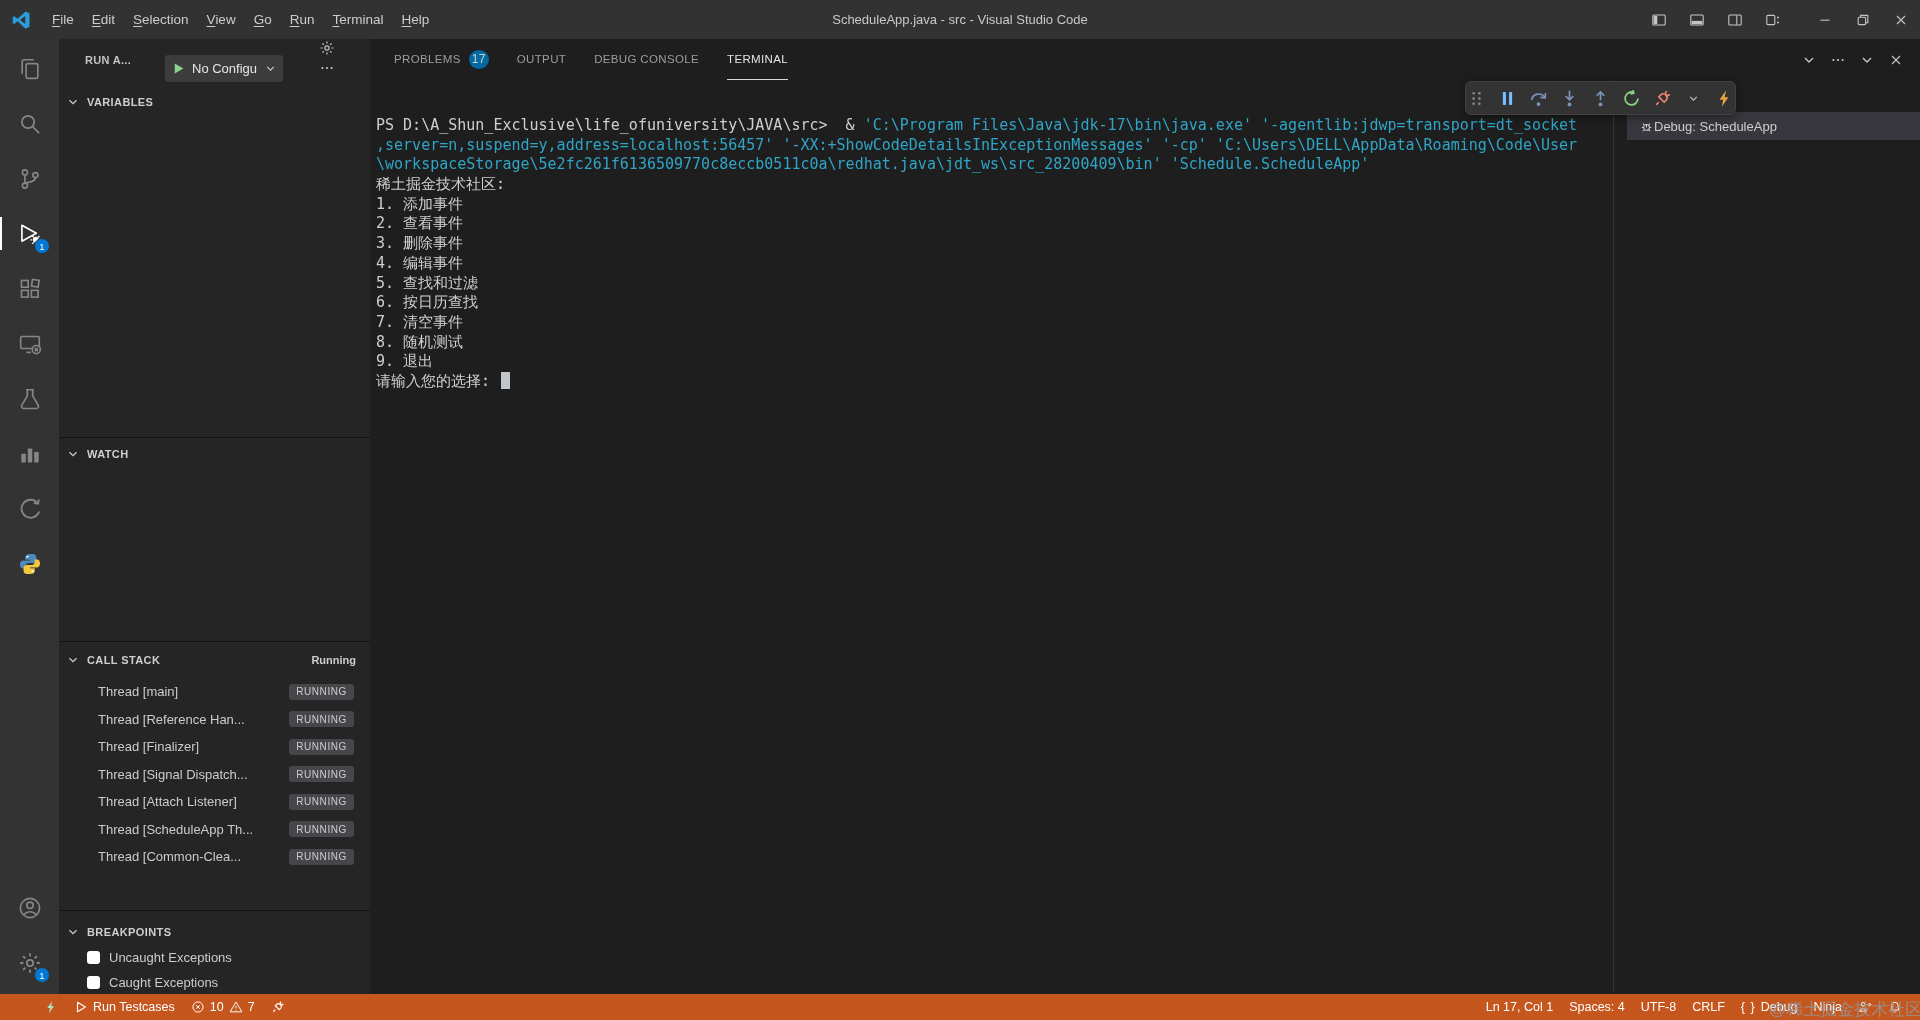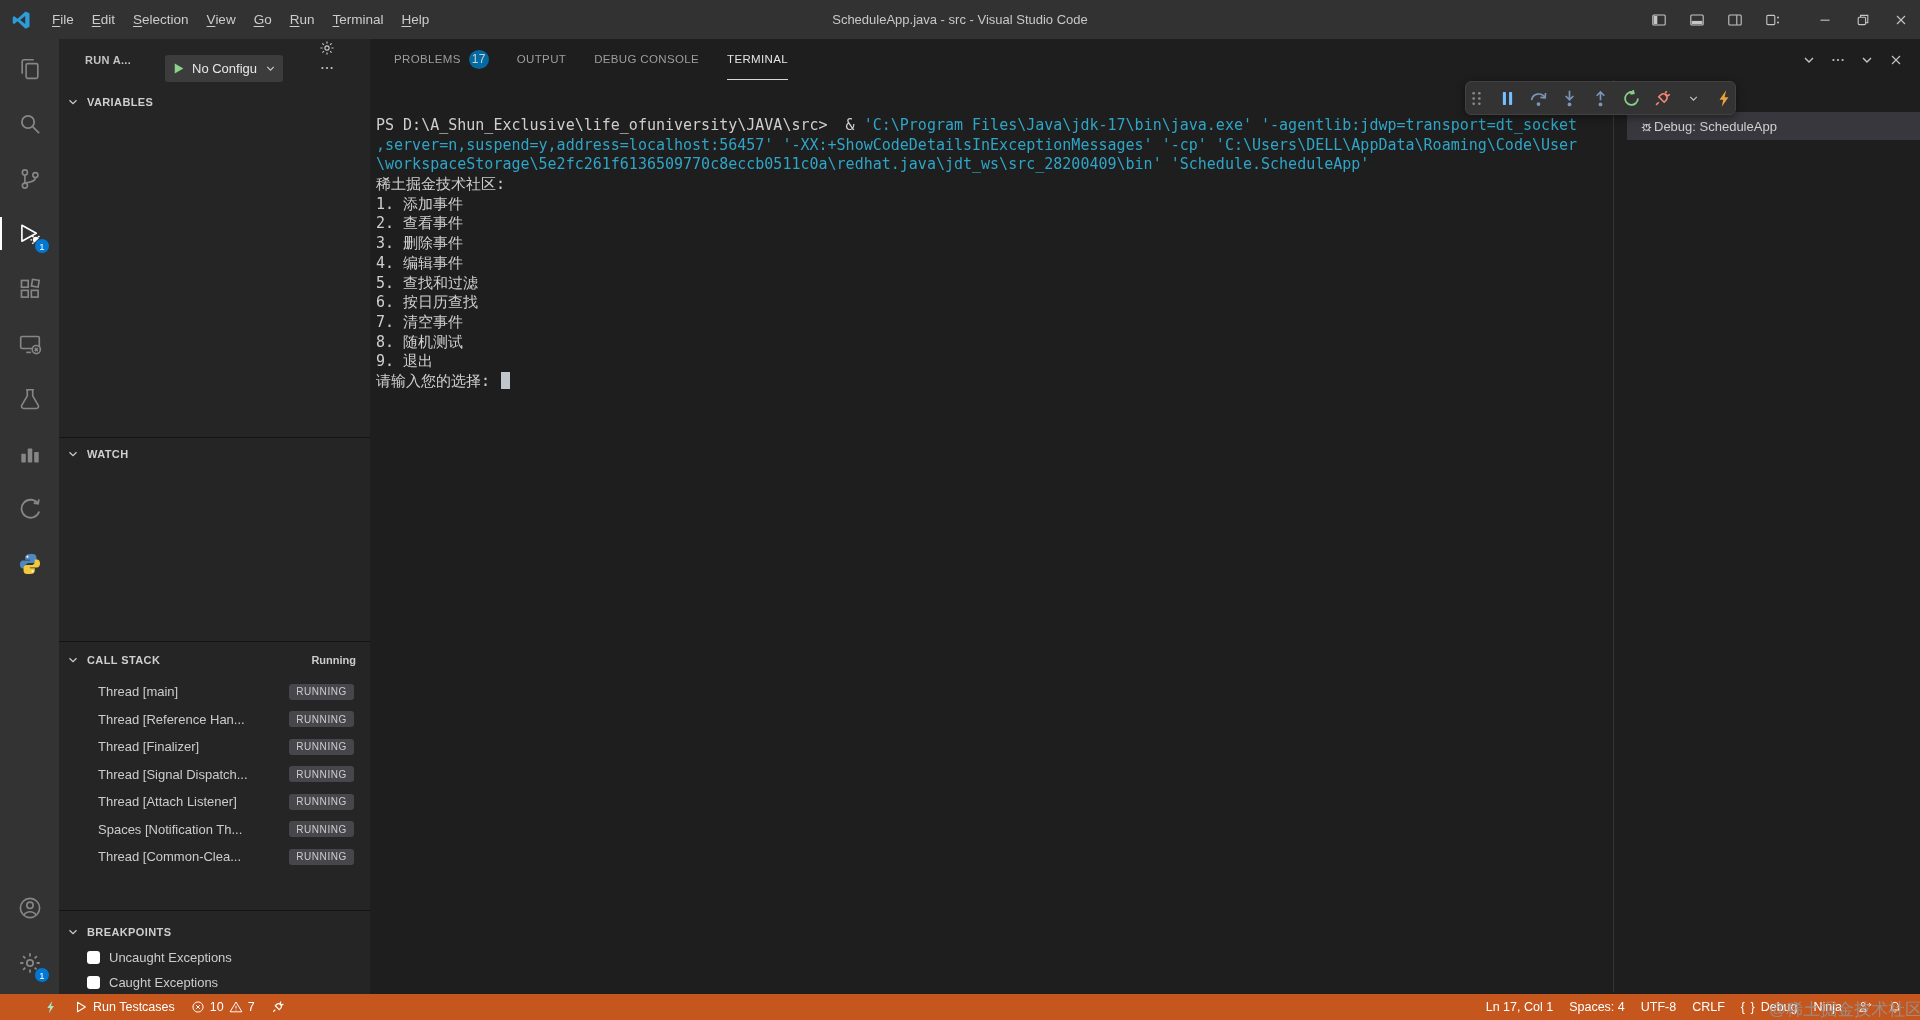--- a/index.html
+++ b/index.html
@@ -369,21 +369,21 @@
       </div>
       <div class="thread-row">
         <span class="thread-name">Thread [Signal Dispatch...</span>
         <span class="thread-badge">RUNNING</span>
       </div>
       <div class="thread-row">
         <span class="thread-name">Thread [Attach Listener]</span>
         <span class="thread-badge">RUNNING</span>
       </div>
       <div class="thread-row">
-        <span class="thread-name">Spaces [Notification Th...</span>
+        <span class="thread-name">Thread [ScheduleApp Th...</span>
         <span class="thread-badge">RUNNING</span>
       </div>
       <div class="thread-row">
         <span class="thread-name">Thread [Common-Clea...</span>
         <span class="thread-badge">RUNNING</span>
       </div>
     </div>
 
   <div class="sec-sep" style="top:871px"></div>
   <div class="sec-header" style="top:882px">

